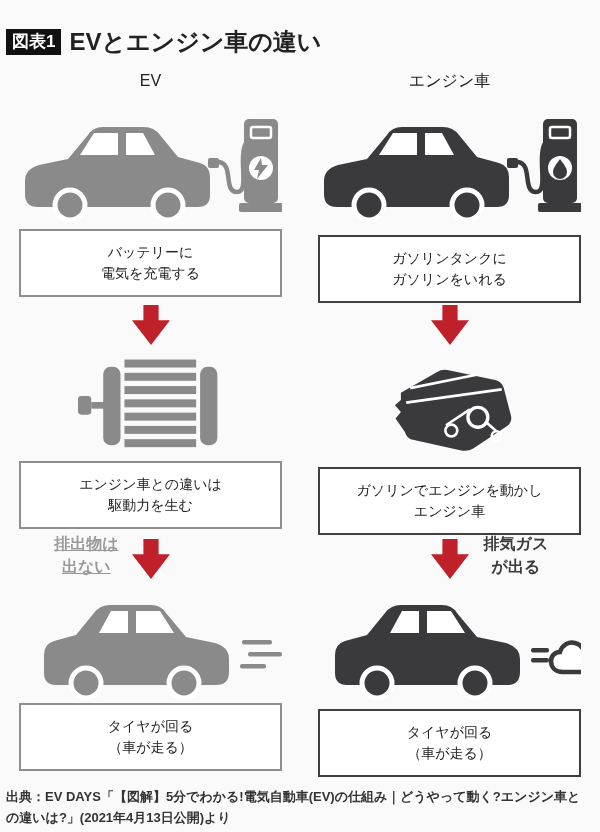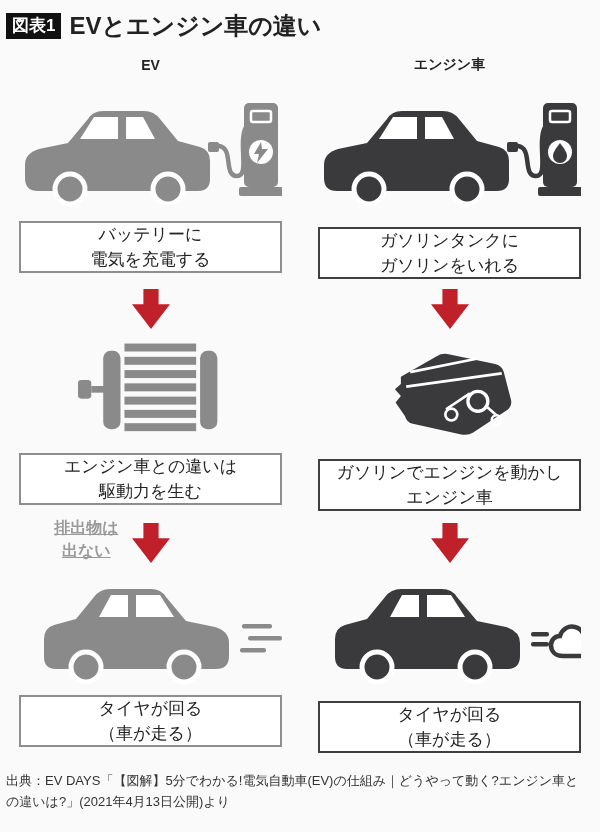--- a/index.html
+++ b/index.html
@@ -6,62 +6,62 @@
   html,body { width: 600px; }
   body {
     font-family: "Liberation Sans", "DejaVu Sans", sans-serif;
     background: var(--background, #fafafa);
   }
   .page {
     width: 600px; height: 832px; overflow: hidden;
     background: var(--background, #fafafa);
     padding: 8px 0 0 0;
   }
-  .fig-header { padding: 2px 8px 0 6px; display: flex; align-items: center; }
+  .fig-header { padding: 2px 8px 0 6px; display: flex; align-items: center; margin-top: 16px; }
   .badge {
     display: inline-block; background: var(--badge-bg, #111); color: var(--badge-text, #fff);
     font-weight: bold; font-size: 17px; line-height: 1; padding: 4px 6px 5px 6px;
   }
   .fig-title { font-size: 24px; font-weight: bold; color: var(--text-dark, #222); margin-left: 8px; }
   .diagram {
     display: grid;
     grid-template-columns: 263px 263px;
     justify-content: space-between;
     padding: 0 19px;
   }
   .cell { display: flex; align-items: center; justify-content: center; position: relative; }
   .row-title   { height: 46px; }
   .row-icon    { height: 124px; }
   .row-box     { height: 70px; }
   .row-arrow   { height: 54px; }
   .row-machine { height: 108px; }
   .row-arrow2  { height: 58px; }
   .row-car     { height: 114px; }
-  .col-title { font-size: 14px; font-weight: 700; color: var(--text-dark, #222); text-align: right; }
+  .col-title { font-size: 16px; font-weight: 400; color: var(--text-dark, #222); text-align: right; }
   .txtbox {
-    width: 100%; height: 52px;
+    width: 100%; height: 68px;
     background: #ffffff;
     border: 2px solid var(--ev-box-border, #8e8e8e);
     display: flex; align-items: center; justify-content: center;
-    text-align: center; font-size: 17px; line-height: 1.5;
+    text-align: center; font-size: 14px; line-height: 1.5;
     color: var(--text-dark, #222);
     white-space: pre-line;
   }
   .engine-box { border-color: var(--engine-box-border, #3f3f3f); margin-top: 12px; }
   .multiline { white-space: pre-line; }
   .side-note {
     position: absolute; top: 2px;
     font-size: 16px; font-weight: bold; line-height: 1.45;
     text-align: center; white-space: pre-line;
   }
   .note-left  { right: calc(50% + 32px); color: var(--note-gray, #9a9a9a); text-decoration: underline; }
   .note-right { left: calc(50% + 34px); color: var(--note-dark, #3a3a3c); }
   .source {
     font-size: 13px; color: var(--source-text, #333);
-    line-height: 1.65; margin: 14px 10px 0 6px;
+    line-height: 1.65; margin: 14px 10px 0 6px; font-weight: bold;
   }
   .ev-fill   { fill: var(--ev-gray, #8a8a8a); }
   .eng-fill  { fill: var(--engine-dark, #3a3a3c); }
   .red-fill  { fill: var(--arrow-red, #c0202a); }
   svg { display: block; }
 </style>
 </head>
 <body>
 
 <div class="page">
@@ -182,20 +182,22 @@
       <span class="side-note note-left multiline">排出物は
 出ない</span>
       <svg width="38" height="40" viewBox="0 0 40 42">
         <polygon class="red-fill" points="12,0 28,0 28,16 40,16 20,42 0,16 12,16"></polygon>
       </svg>
     </div>
     <div class="cell row-arrow2">
       <svg width="38" height="40" viewBox="0 0 40 42">
         <polygon class="red-fill" points="12,0 28,0 28,16 40,16 20,42 0,16 12,16"></polygon>
       </svg>
+      <span class="side-note note-right multiline">排気ガス
+が出る</span>
     </div>
 
     <div class="cell row-car">
       <svg width="262" height="110" viewBox="0 0 262 110">
         <g transform="translate(214,0) scale(-1,1)">
           <path class="ev-fill" d="M18 95 Q5 95 5 82 L5 69 Q5 57 19 53 L48 47 L68 23 Q73 15 83 15 L124 15 Q134 15 140 23 L158 45 L180 51 Q190 54 190 65 L190 83 Q190 95 178 95 Z"></path>
           <polygon fill="#ffffff" points="74,21 98,21 98,43 60,43"></polygon>
           <polygon fill="#ffffff" points="106,21 123,21 135,43 106,43"></polygon>
           <circle class="ev-fill" cx="50" cy="93" r="15" stroke="#ffffff" stroke-width="5"></circle>
           <circle class="ev-fill" cx="148" cy="93" r="15" stroke="#ffffff" stroke-width="5"></circle>

